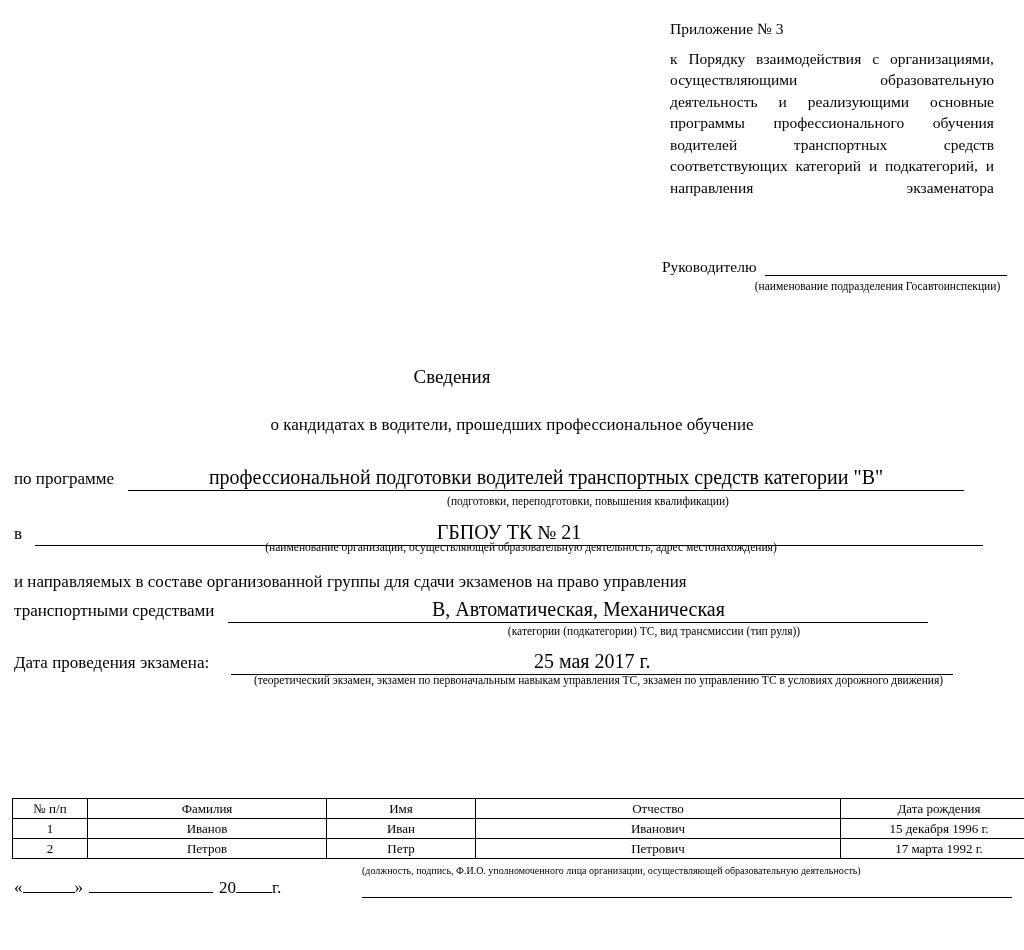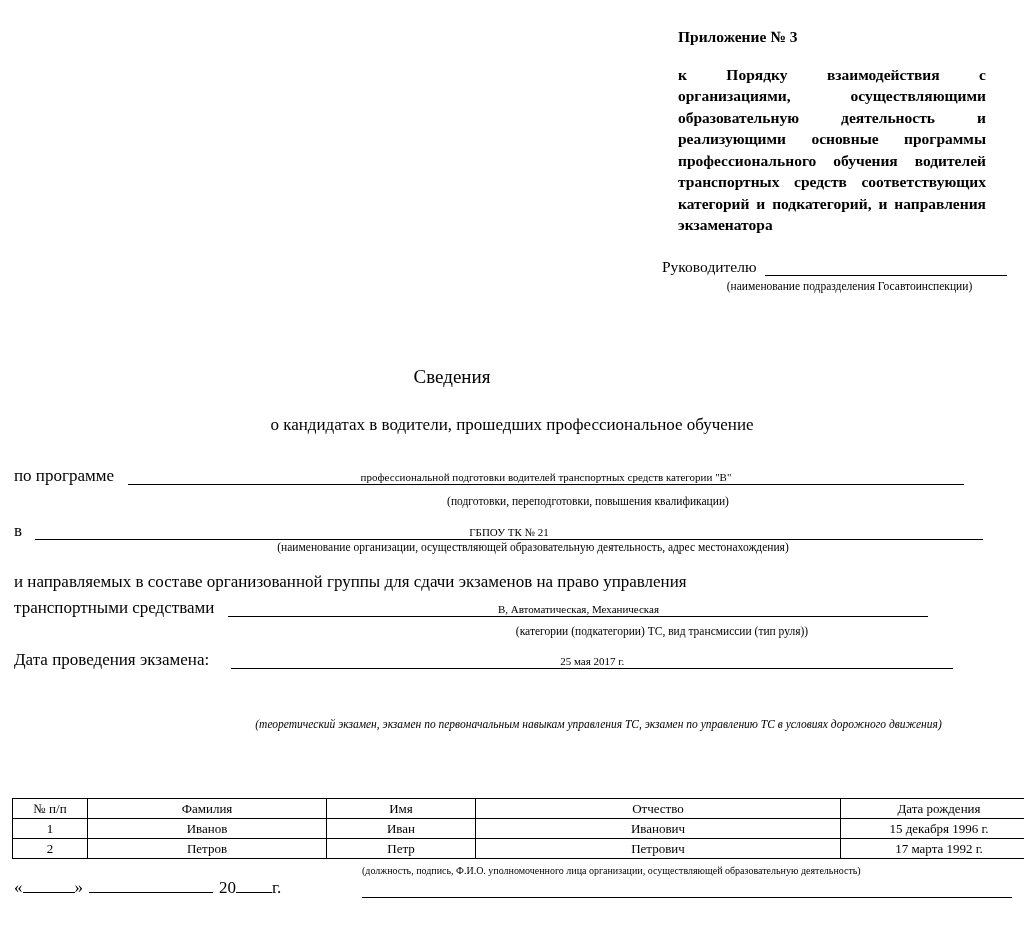--- a/index.html
+++ b/index.html
@@ -30,22 +30,21 @@
     width: 340px;
     font-size: 15.5px;
     line-height: 21.5px;
     text-align: justify;
     text-align-last: left;
   }
   .header-block .first-line {
     text-align: left;
   }
   .header-block p {
-    margin: 16px;
-    font-weight: bold;
+    margin: 8px;
   }
   .header-body {
     text-align: justify;
   }
   .header-body::after {
     content: "";
     display: inline-block;
     width: 100%;
   }
 
@@ -65,21 +64,21 @@
     white-space: nowrap;
     padding-right: 8px;
   }
   .addressee-rule {
     flex: 1;
     border-bottom: 1.2px solid #000;
     height: 17px;
   }
   .addressee-caption {
     margin-top: 3px;
-    margin-left: 60px;
+    margin-left: 88px;
     width: 255px;
     text-align: center;
     font-size: 11.5px;
     line-height: 15px;
   }
 
   
   .doc-title {
     position: absolute;
     left: 0;
@@ -103,21 +102,21 @@
     display: flex;
     align-items: baseline;
     font-size: 17px;
   }
   .field-label {
     white-space: nowrap;
   }
   .field-fill {
     border-bottom: 1.3px solid #000;
     text-align: center;
-    font-size: 11px;
+    font-size: 20px;
     padding-bottom: 1px;
   }
   .field-caption {
     position: absolute;
     text-align: center;
     font-size: 11.5px;
     line-height: 14px;
   }
 
   
@@ -219,36 +218,36 @@
   <div class="field-row" style="left:14px; top:466px; width:998px;">
     <span class="field-label">по программе</span>
     <span class="field-fill" style="width:836px; margin-left:14px;">профессиональной подготовки водителей транспортных средств категории "В"</span>
   </div>
   <div class="field-caption" style="left:164px; top:494px; width:848px;">(подготовки, переподготовки, повышения квалификации)</div>
 
   <div class="field-row" style="left:14px; top:521px; width:998px;">
     <span class="field-label">в</span>
     <span class="field-fill" style="width:948px; margin-left:13px;">ГБПОУ ТК № 21</span>
   </div>
-  <div class="field-caption" style="left:54px; top:540px; width:958px;">(наименование организации, осуществляющей образовательную деятельность, адрес местонахождения)</div>
+  <div class="field-caption" style="left:42px; top:540px; width:958px;">(наименование организации, осуществляющей образовательную деятельность, адрес местонахождения)</div>
 
   <div class="para" style="left:14px; top:572px; width:998px;">и направляемых в составе организованной группы для сдачи экзаменов на право управления</div>
 
   <div class="field-row" style="left:14px; top:598px; width:998px;">
     <span class="field-label">транспортными средствами</span>
     <span class="field-fill" style="width:700px; margin-left:14px;">В, Автоматическая, Механическая</span>
   </div>
-  <div class="field-caption" style="left:312px; top:624px; width:700px;">(категории (подкатегории) ТС, вид трансмиссии (тип руля))</div>
+  <div class="field-caption" style="left:304px; top:624px; width:700px;">(категории (подкатегории) ТС, вид трансмиссии (тип руля))</div>
 
   <div class="field-row" style="left:14px; top:650px; width:998px;">
     <span class="field-label">Дата проведения экзамена:</span>
     <span class="field-fill" style="width:722px; margin-left:22px;">25 мая 2017 г.</span>
   </div>
 
-  <div class="field-caption" style="left:185px; top:717px; width:827px;font-style:italic;">(теоретический экзамен, экзамен по первоначальным навыкам управления ТС, экзамен по управлению ТС в условиях дорожного движения)</div>
+  <div class="field-caption" style="left:185px; top:673px; width:827px;">(теоретический экзамен, экзамен по первоначальным навыкам управления ТС, экзамен по управлению ТС в условиях дорожного движения)</div>
 
   <table class="people-table">
     <thead>
       <tr>
         <th class="col-no">№ п/п</th>
         <th class="col-fam">Фамилия</th>
         <th class="col-name">Имя</th>
         <th class="col-patr">Отчество</th>
         <th class="col-birth">Дата рождения</th>
       </tr>

